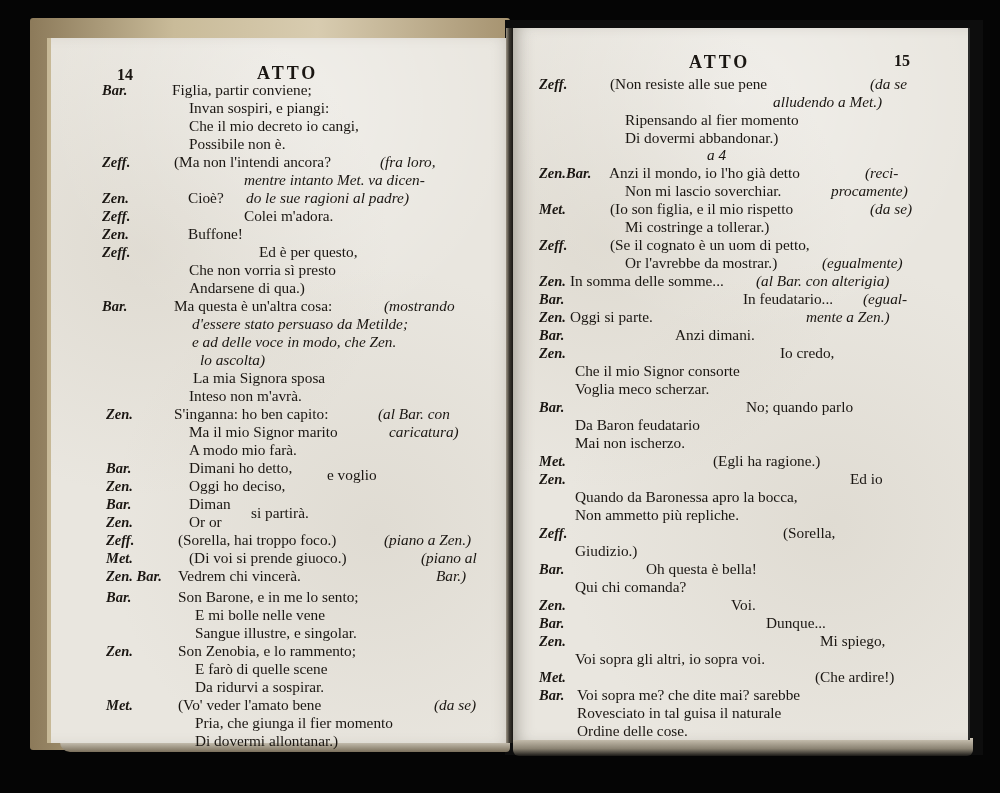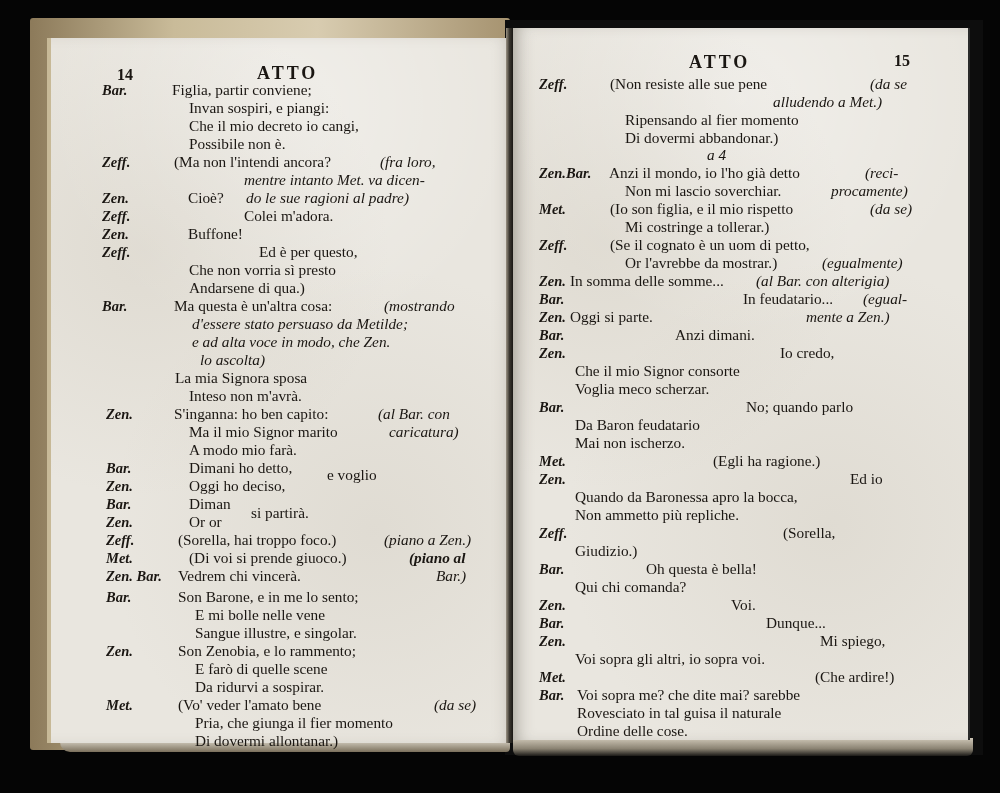--- a/index.html
+++ b/index.html
@@ -69,23 +69,23 @@
 
   <span class="spk" style="left:51px;top:206px;">Zeff.</span>
   <span class="line" style="left:208px;top:205px;">Ed è per questo,</span>
   <span class="line" style="left:138px;top:223px;">Che non vorria sì presto</span>
   <span class="line" style="left:138px;top:241px;">Andarsene di qua.)</span>
 
   <span class="spk" style="left:51px;top:260px;">Bar.</span>
   <span class="line" style="left:123px;top:259px;">Ma questa è un'altra cosa:</span>
   <span class="line it" style="left:333px;top:259px;">(mostrando</span>
   <span class="line it" style="left:141px;top:277px;">d'essere stato persuaso da Metilde;</span>
-  <span class="line it" style="left:141px;top:295px;">e ad alta voce in modo, che Zen.</span>
+  <span class="line it" style="left:141px;top:295px;">e ad delle voce in modo, che Zen.</span>
   <span class="line it" style="left:141px;top:313px;margin-left:8px;">lo ascolta)</span>
-  <span class="line" style="left:124px;top:331px;">La mia Signora sposa</span>
+  <span class="line" style="left:142px;top:331px;">La mia Signora sposa</span>
   <span class="line" style="left:138px;top:349px;">Inteso non m'avrà.</span>
 
   <span class="spk" style="left:55px;top:368px;">Zen.</span>
   <span class="line" style="left:123px;top:367px;">S'inganna: ho ben capito:</span>
   <span class="line it" style="left:327px;top:367px;">(al Bar. con</span>
   <span class="line" style="left:138px;top:385px;">Ma il mio Signor marito</span>
   <span class="line it" style="left:338px;top:385px;">caricatura)</span>
   <span class="line" style="left:138px;top:403px;">A modo mio farà.</span>
 
   <span class="spk" style="left:55px;top:422px;">Bar.</span>
@@ -97,21 +97,21 @@
   <span class="line" style="left:138px;top:457px;">Diman</span>
   <span class="line" style="left:200px;top:466px;">si partirà.</span>
   <span class="spk" style="left:55px;top:476px;">Zen.</span>
   <span class="line" style="left:138px;top:475px;">Or or</span>
 
   <span class="spk" style="left:55px;top:494px;">Zeff.</span>
   <span class="line" style="left:127px;top:493px;">(Sorella, hai troppo foco.)</span>
   <span class="line it" style="left:333px;top:493px;">(piano a Zen.)</span>
   <span class="spk" style="left:55px;top:512px;">Met.</span>
   <span class="line" style="left:138px;top:511px;">(Di voi si prende giuoco.)</span>
-  <span class="line it" style="left:358px;top:511px;font-weight:bold;">(piano al</span>
+  <span class="line it" style="left:370px;top:511px;">(piano al</span>
   <span class="spk" style="left:55px;top:530px;">Zen. Bar.</span>
   <span class="line" style="left:127px;top:529px;">Vedrem chi vincerà.</span>
   <span class="line it" style="left:385px;top:529px;">Bar.)</span>
 
   <span class="spk" style="left:55px;top:551px;">Bar.</span>
   <span class="line" style="left:127px;top:550px;">Son Barone, e in me lo sento;</span>
   <span class="line" style="left:144px;top:568px;">E mi bolle nelle vene</span>
   <span class="line" style="left:144px;top:586px;">Sangue illustre, e singolar.</span>
   <span class="spk" style="left:55px;top:605px;">Zen.</span>
   <span class="line" style="left:127px;top:604px;">Son Zenobia, e lo rammento;</span>

